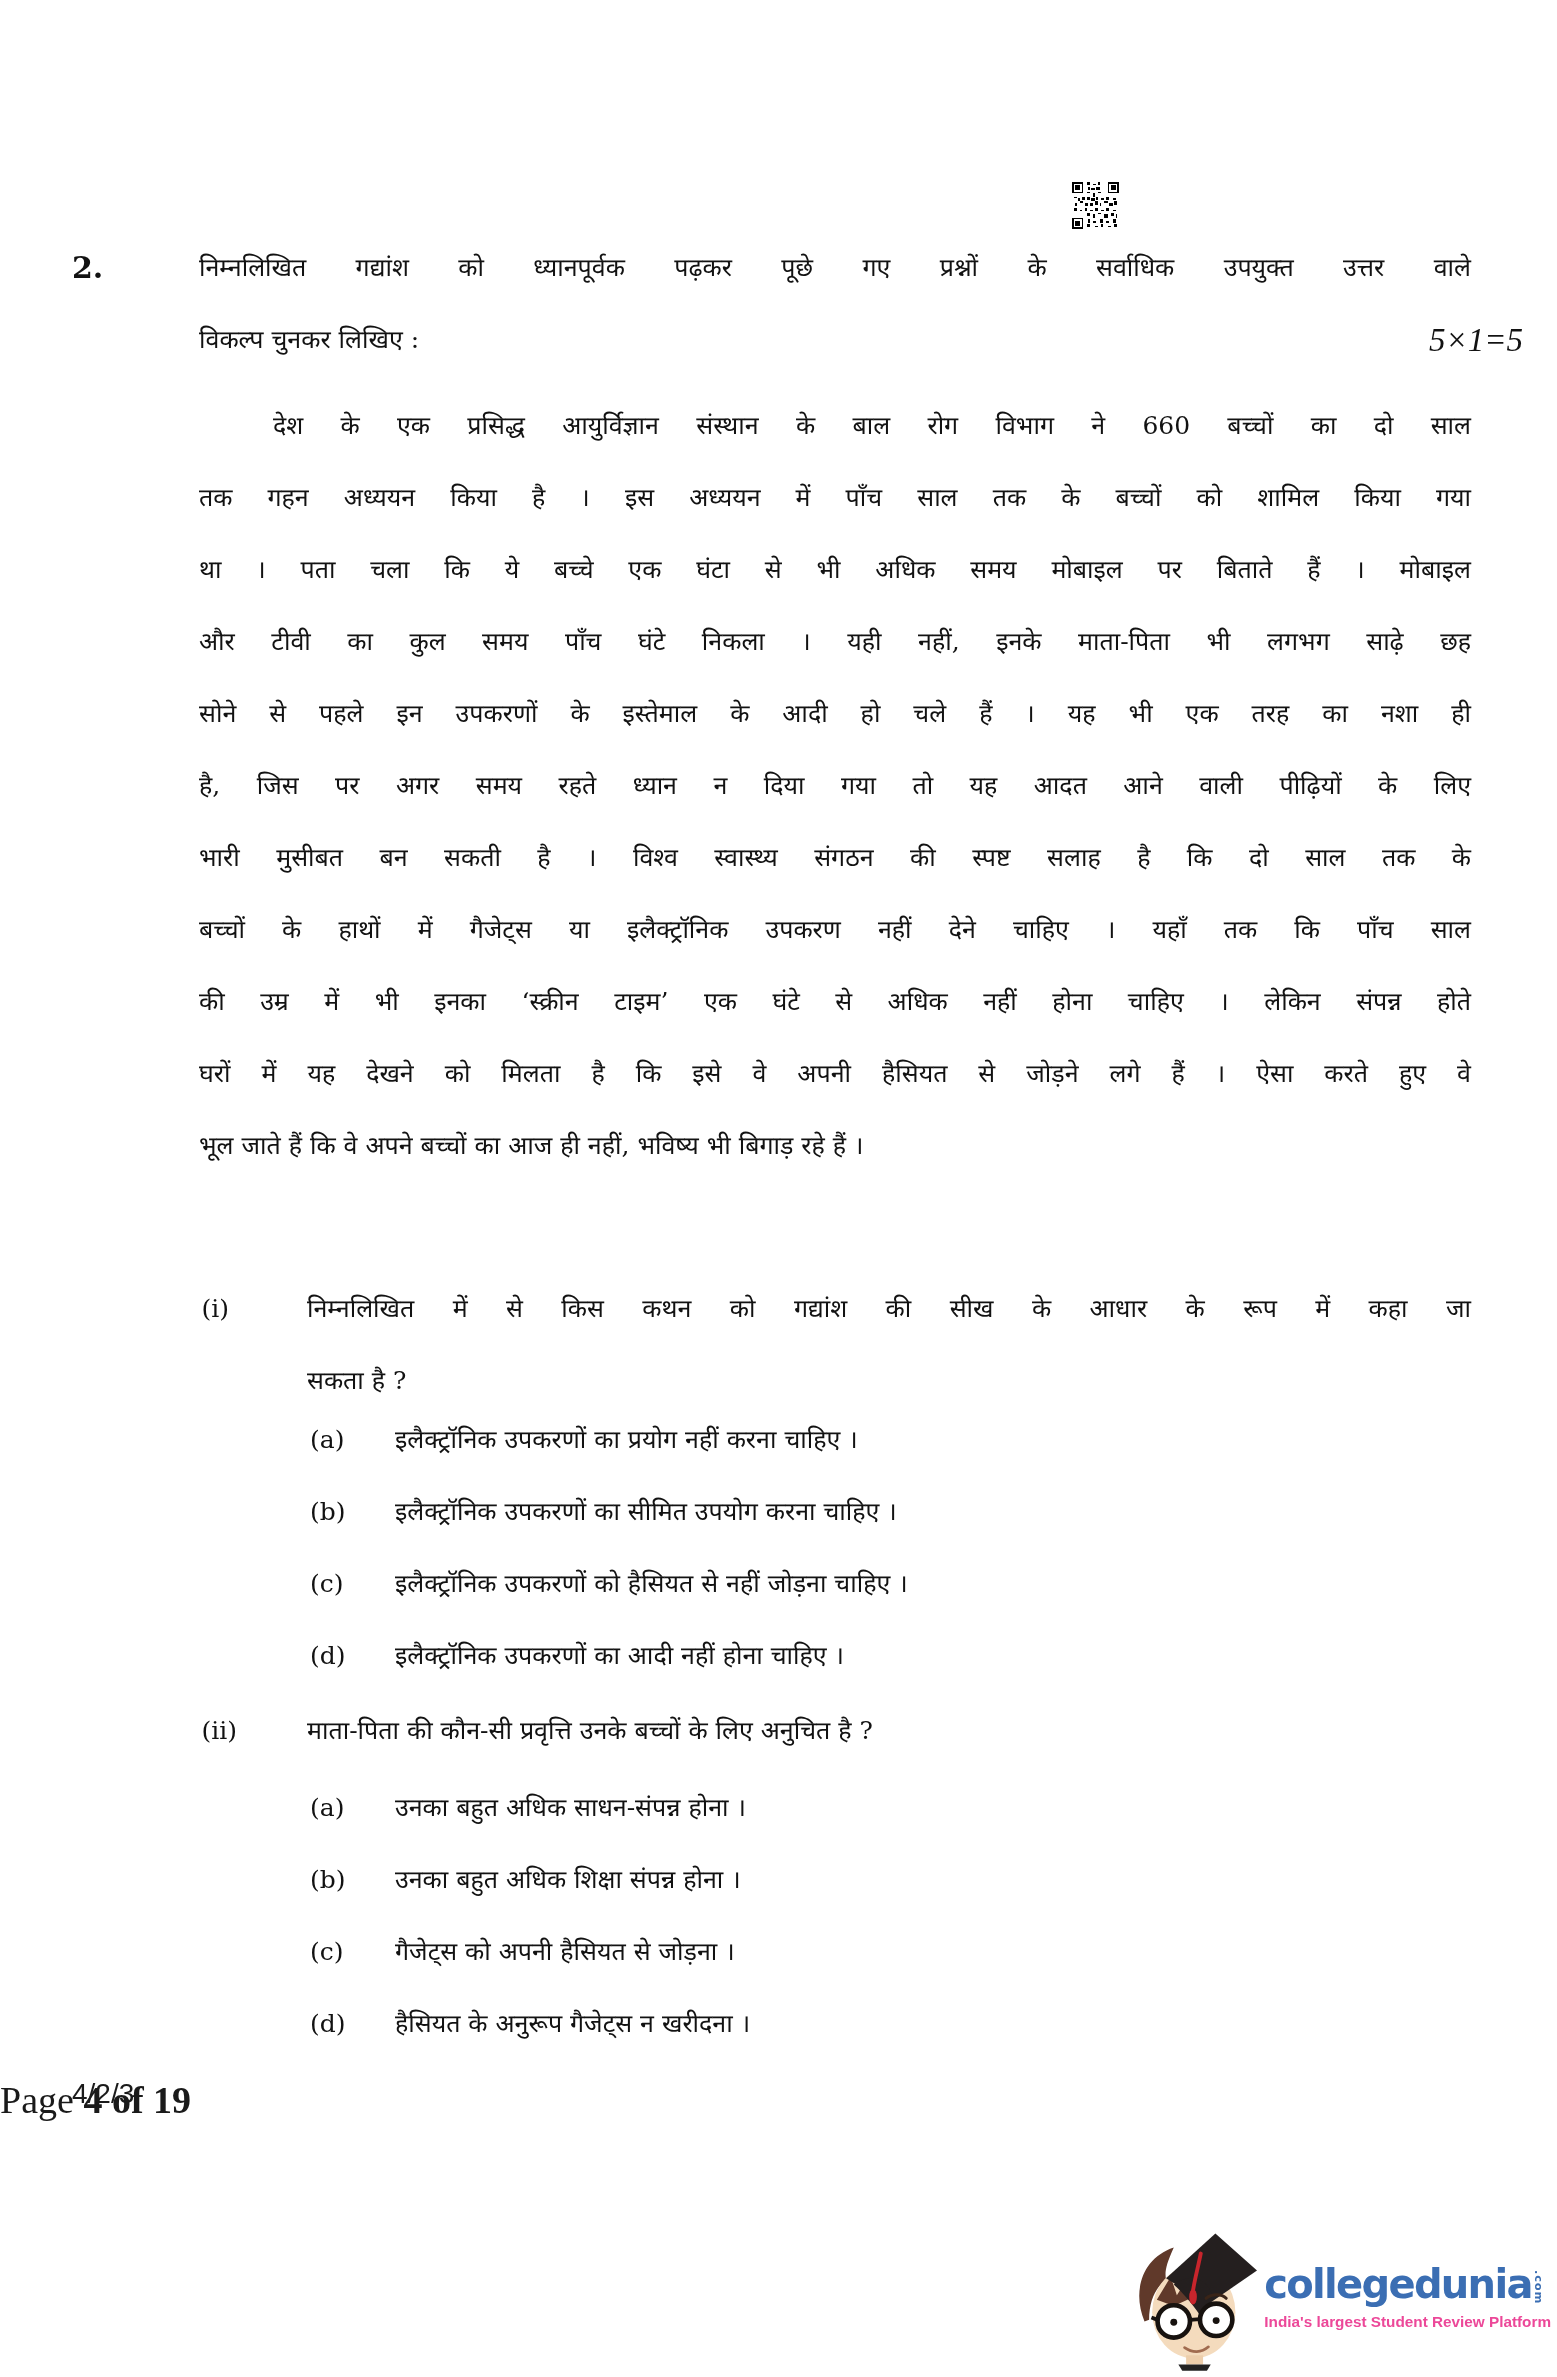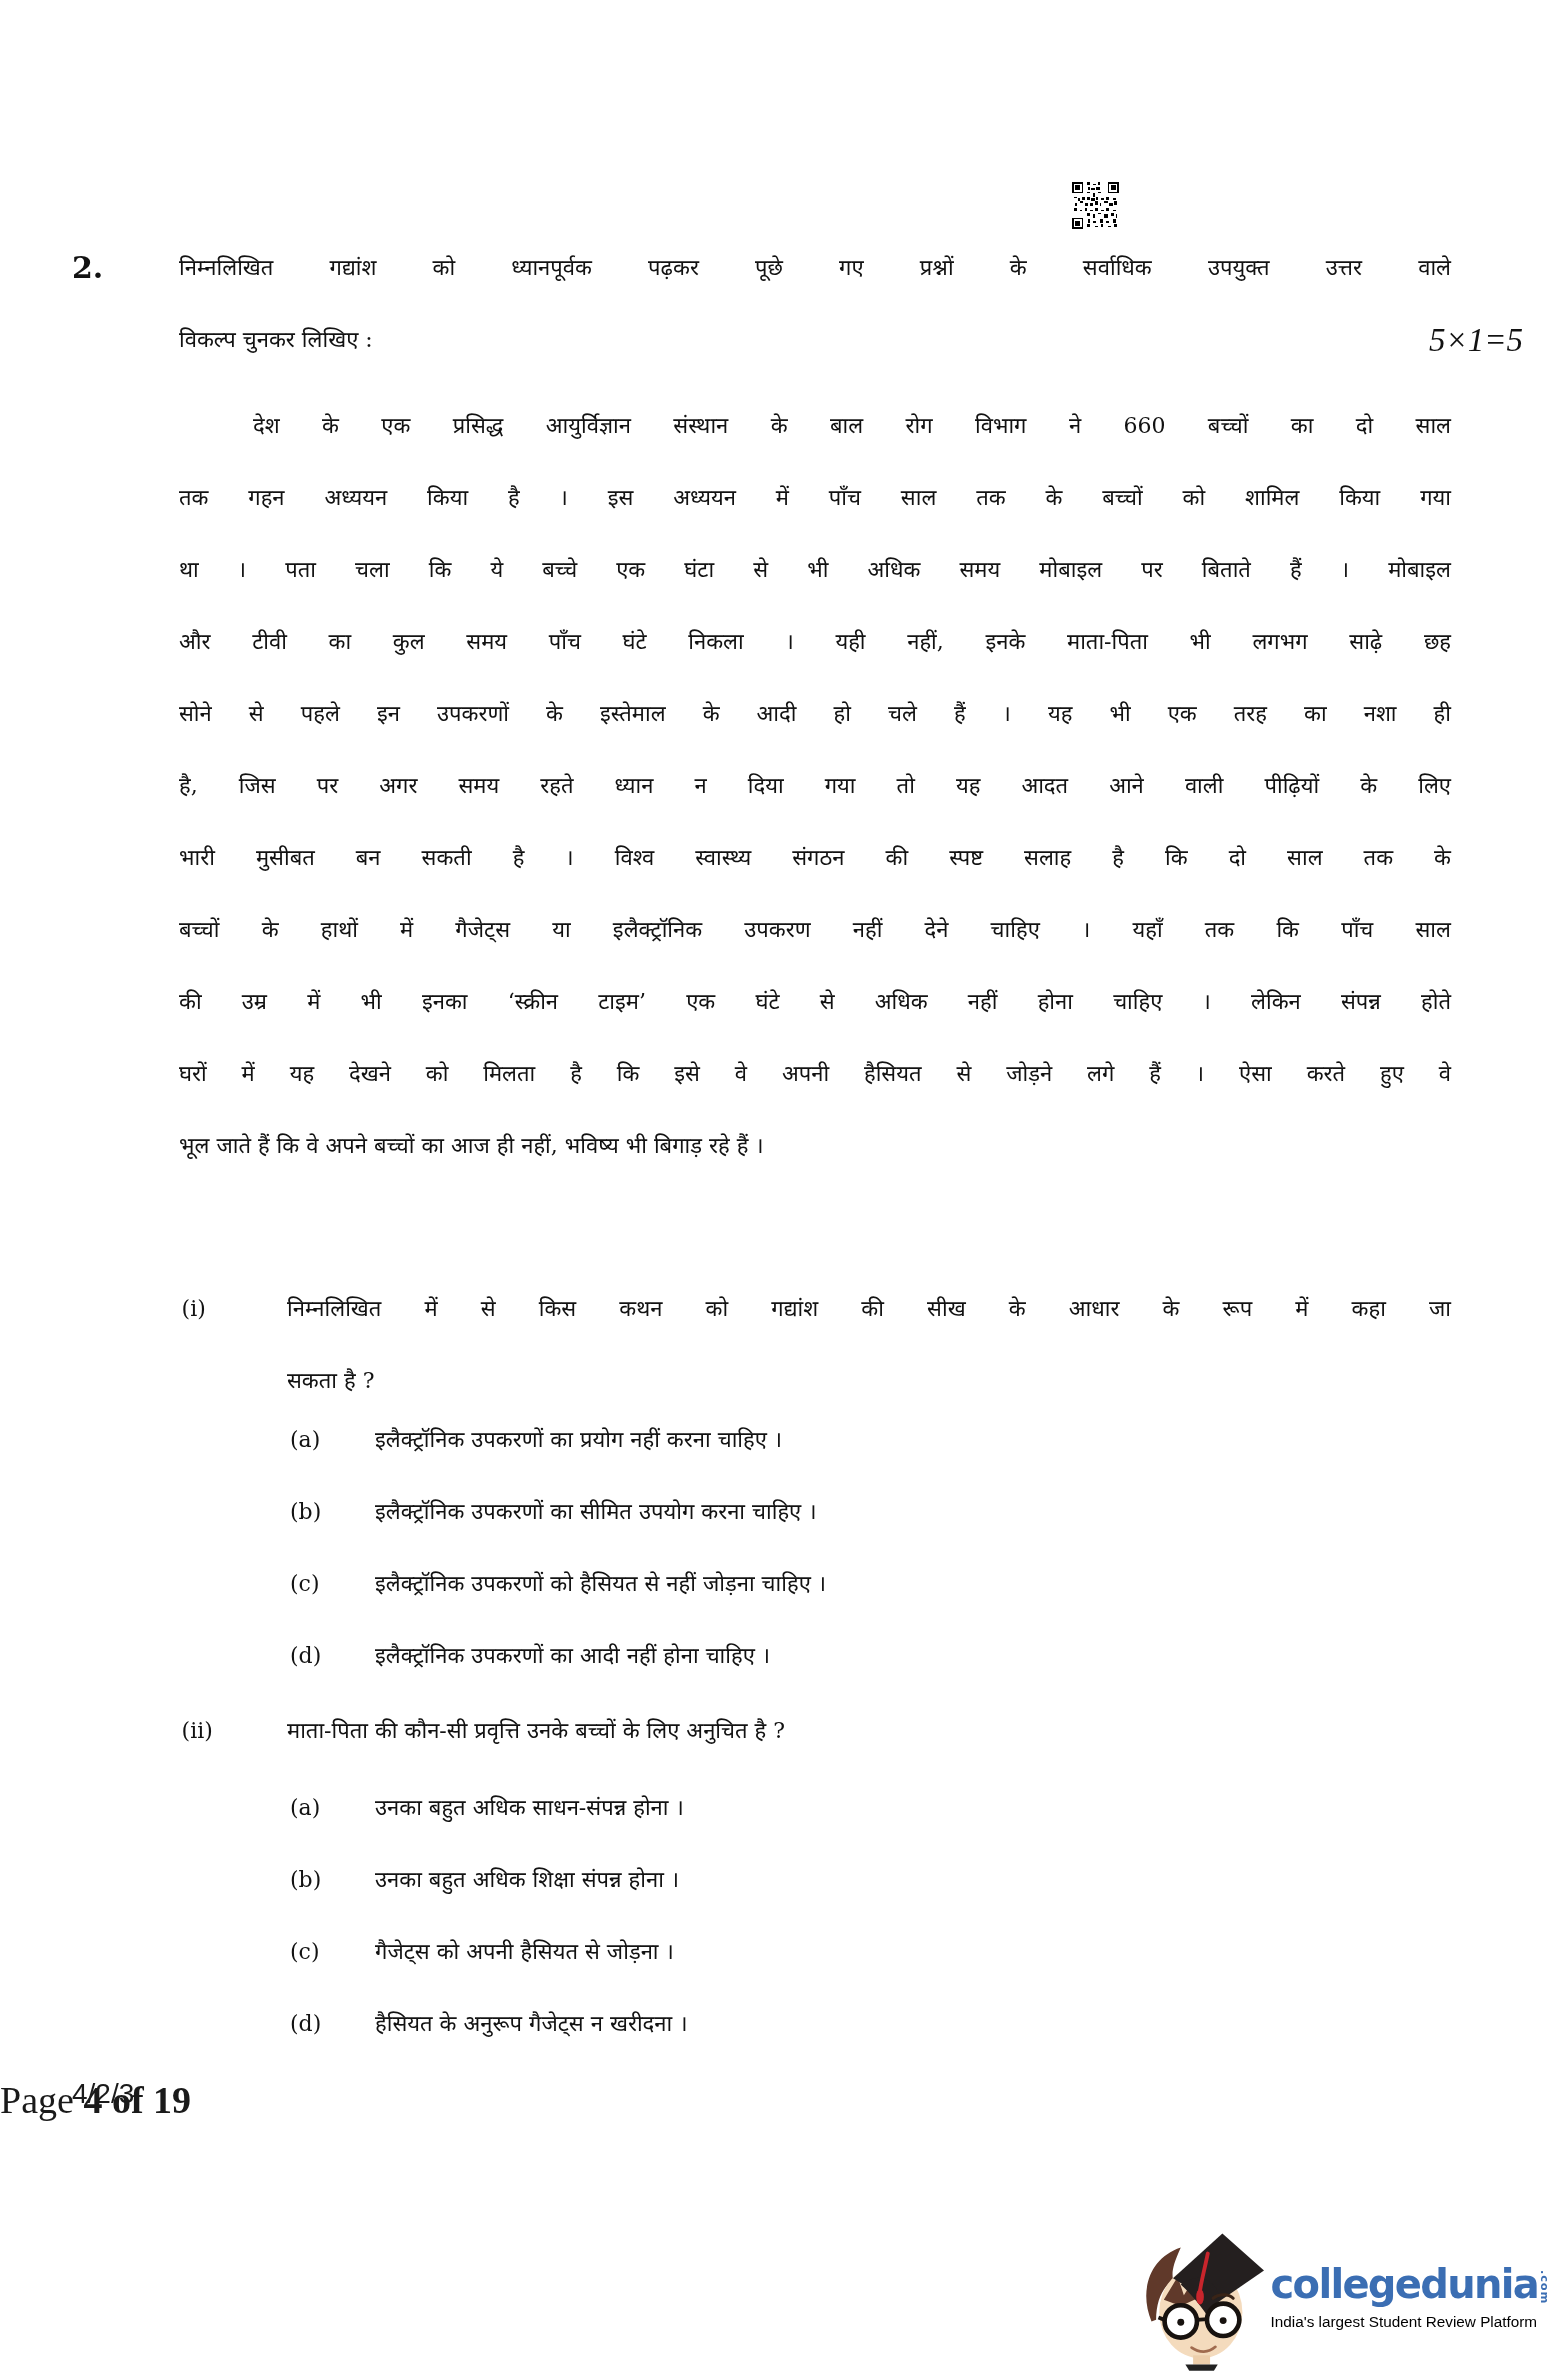--- a/index.html
+++ b/index.html
@@ -1,20 +1,20 @@
 <!DOCTYPE html>
 <html style="font-size:14px"><head>
 <meta charset="utf-8">
 <style>
   html,body { margin:0; padding:0; background:#ffffff; }
   .sheet {
     position:relative; width:1558px; height:2377px; background:#ffffff;
     font-family:"DejaVu Serif","Liberation Serif",serif; color:#121212; overflow:hidden;
   }
-  .deva { font-size:22px; line-height:72px; }
+  .deva { font-size:25px; line-height:72px;margin-left:20px; }
 
   
   .qnum {
     position:absolute; left:72px; top:232px;
     font-size:30px; line-height:72px; font-weight:bold;
   }
 
   
   .col { position:absolute; left:179px; width:1272px; }
 
@@ -68,22 +68,22 @@
   .logo-row { display:flex; align-items:flex-start; }
   .logo-name {
     font-family:"DejaVu Sans","Liberation Sans",sans-serif; font-weight:bold;
     font-size:40px; line-height:1.05; letter-spacing:-1.7px; color:#3b6eb3;
   }
   .logo-tld {
     writing-mode:vertical-rl; font-family:"DejaVu Sans",sans-serif;
     font-size:11.3px; font-weight:bold; color:#3b6eb3; margin-top:7px; letter-spacing:0.9px;
   }
   .tagline {
-    font-family:"Liberation Sans",sans-serif; font-weight:normal;
-    font-size:15.3px; color:#000000; margin-top:7.8px; white-space:nowrap;
+    font-family:"Liberation Sans",sans-serif; font-weight:bold;
+    font-size:15.3px; color:#ec4899; margin-top:7.8px; white-space:nowrap;
   }
 </style>
 </head>
 <body>
 
 <div class="sheet">
 
   <svg id="qr" viewBox="0 0 29 29" shape-rendering="crispEdges">
     <rect x="0" y="0" width="29" height="29" fill="#fff"></rect>
     <g fill="#000">

